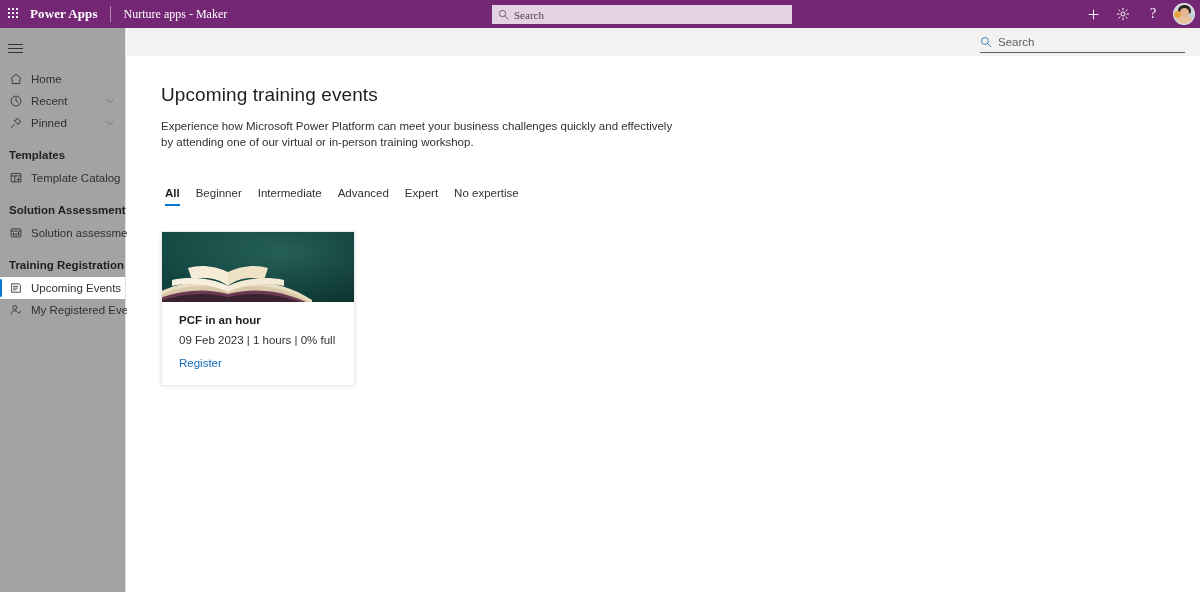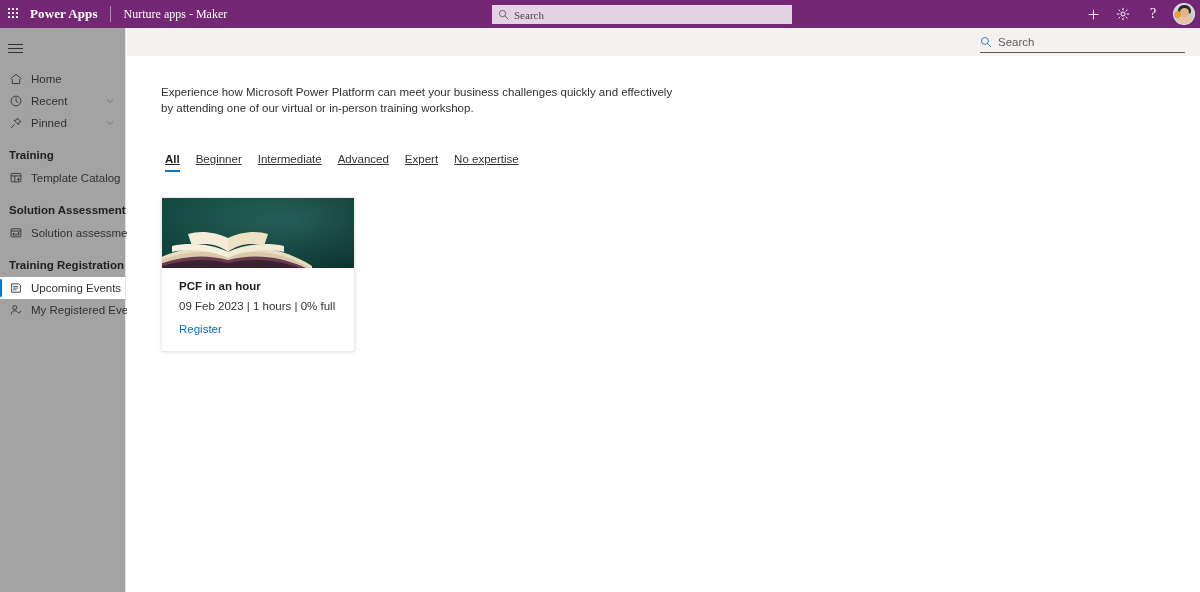--- a/index.html
+++ b/index.html
@@ -170,21 +170,21 @@
   
   .pivot {
     display: flex; align-items: flex-end;
     margin-top: 30px; height: 26px;
     gap: 0px;
   }
   .pivot-item {
     position: relative;
     font-size: 11.5px; color: #323130;
     padding: 0 8px 7px 8px;
-    cursor: pointer; white-space: nowrap; text-decoration: underline;
+    cursor: pointer; white-space: nowrap;
   }
   .pivot-item:first-child { padding-left: 4px; }
   .pivot-item.active { font-weight: bold; color: #201f1e; }
   .pivot-item.active::after {
     content: ""; position: absolute;
     left: 4px; right: 8px; bottom: 0;
     height: 2px; background: #0078d4;
   }
 
   
@@ -328,21 +328,21 @@
         </span>
         <span class="label">Pinned</span>
         <span class="chev">
           <svg width="10" height="10" viewBox="0 0 16 16" aria-hidden="true">
             <path d="M3.4 6 8 10.4 12.6 6" fill="none" stroke="#605e5c" stroke-width="1.1" stroke-linecap="round" stroke-linejoin="round"></path>
           </svg>
         </span>
       </div>
     </div>
 
-    <div class="nav-group">Training</div>
+    <div class="nav-group">Templates</div>
     <div class="nav-item">
       <span class="ico">
         <svg width="14" height="14" viewBox="0 0 16 16" aria-hidden="true">
           <rect x="2.4" y="2.8" width="11.2" height="9.6" rx="0.8" fill="none" stroke="#323130" stroke-width="1"></rect>
           <line x1="2.4" y1="5.6" x2="13.6" y2="5.6" stroke="#323130" stroke-width="1"></line>
           <line x1="6.6" y1="5.6" x2="6.6" y2="12.4" stroke="#323130" stroke-width="1"></line>
           <path d="M9.3 9.6h3.1M10.9 8.1v3.1" stroke="#323130" stroke-width="0.9" stroke-linecap="round"></path>
         </svg>
       </span>
       <span class="label">Template Catalog</span>
@@ -394,20 +394,21 @@
           <svg width="12" height="12" viewBox="0 0 16 16" aria-hidden="true">
             <circle cx="6.6" cy="6.6" r="4.6" fill="none" stroke="#0f6cbd" stroke-width="1.1"></circle>
             <line x1="10.2" y1="10.2" x2="14.4" y2="14.4" stroke="#0f6cbd" stroke-width="1.1" stroke-linecap="round"></line>
           </svg>
         </span>
         <span class="ph">Search</span>
       </div>
     </div>
 
     <div class="page">
+      <h1 class="page-title">Upcoming training events</h1>
       <p class="page-desc">Experience how Microsoft Power Platform can meet your business challenges quickly and effectively by attending one of our virtual or in-person training workshop.</p>
 
       <div class="pivot">
         <div class="pivot-item active">All</div>
         <div class="pivot-item">Beginner</div>
         <div class="pivot-item">Intermediate</div>
         <div class="pivot-item">Advanced</div>
         <div class="pivot-item">Expert</div>
         <div class="pivot-item">No expertise</div>
       </div>

